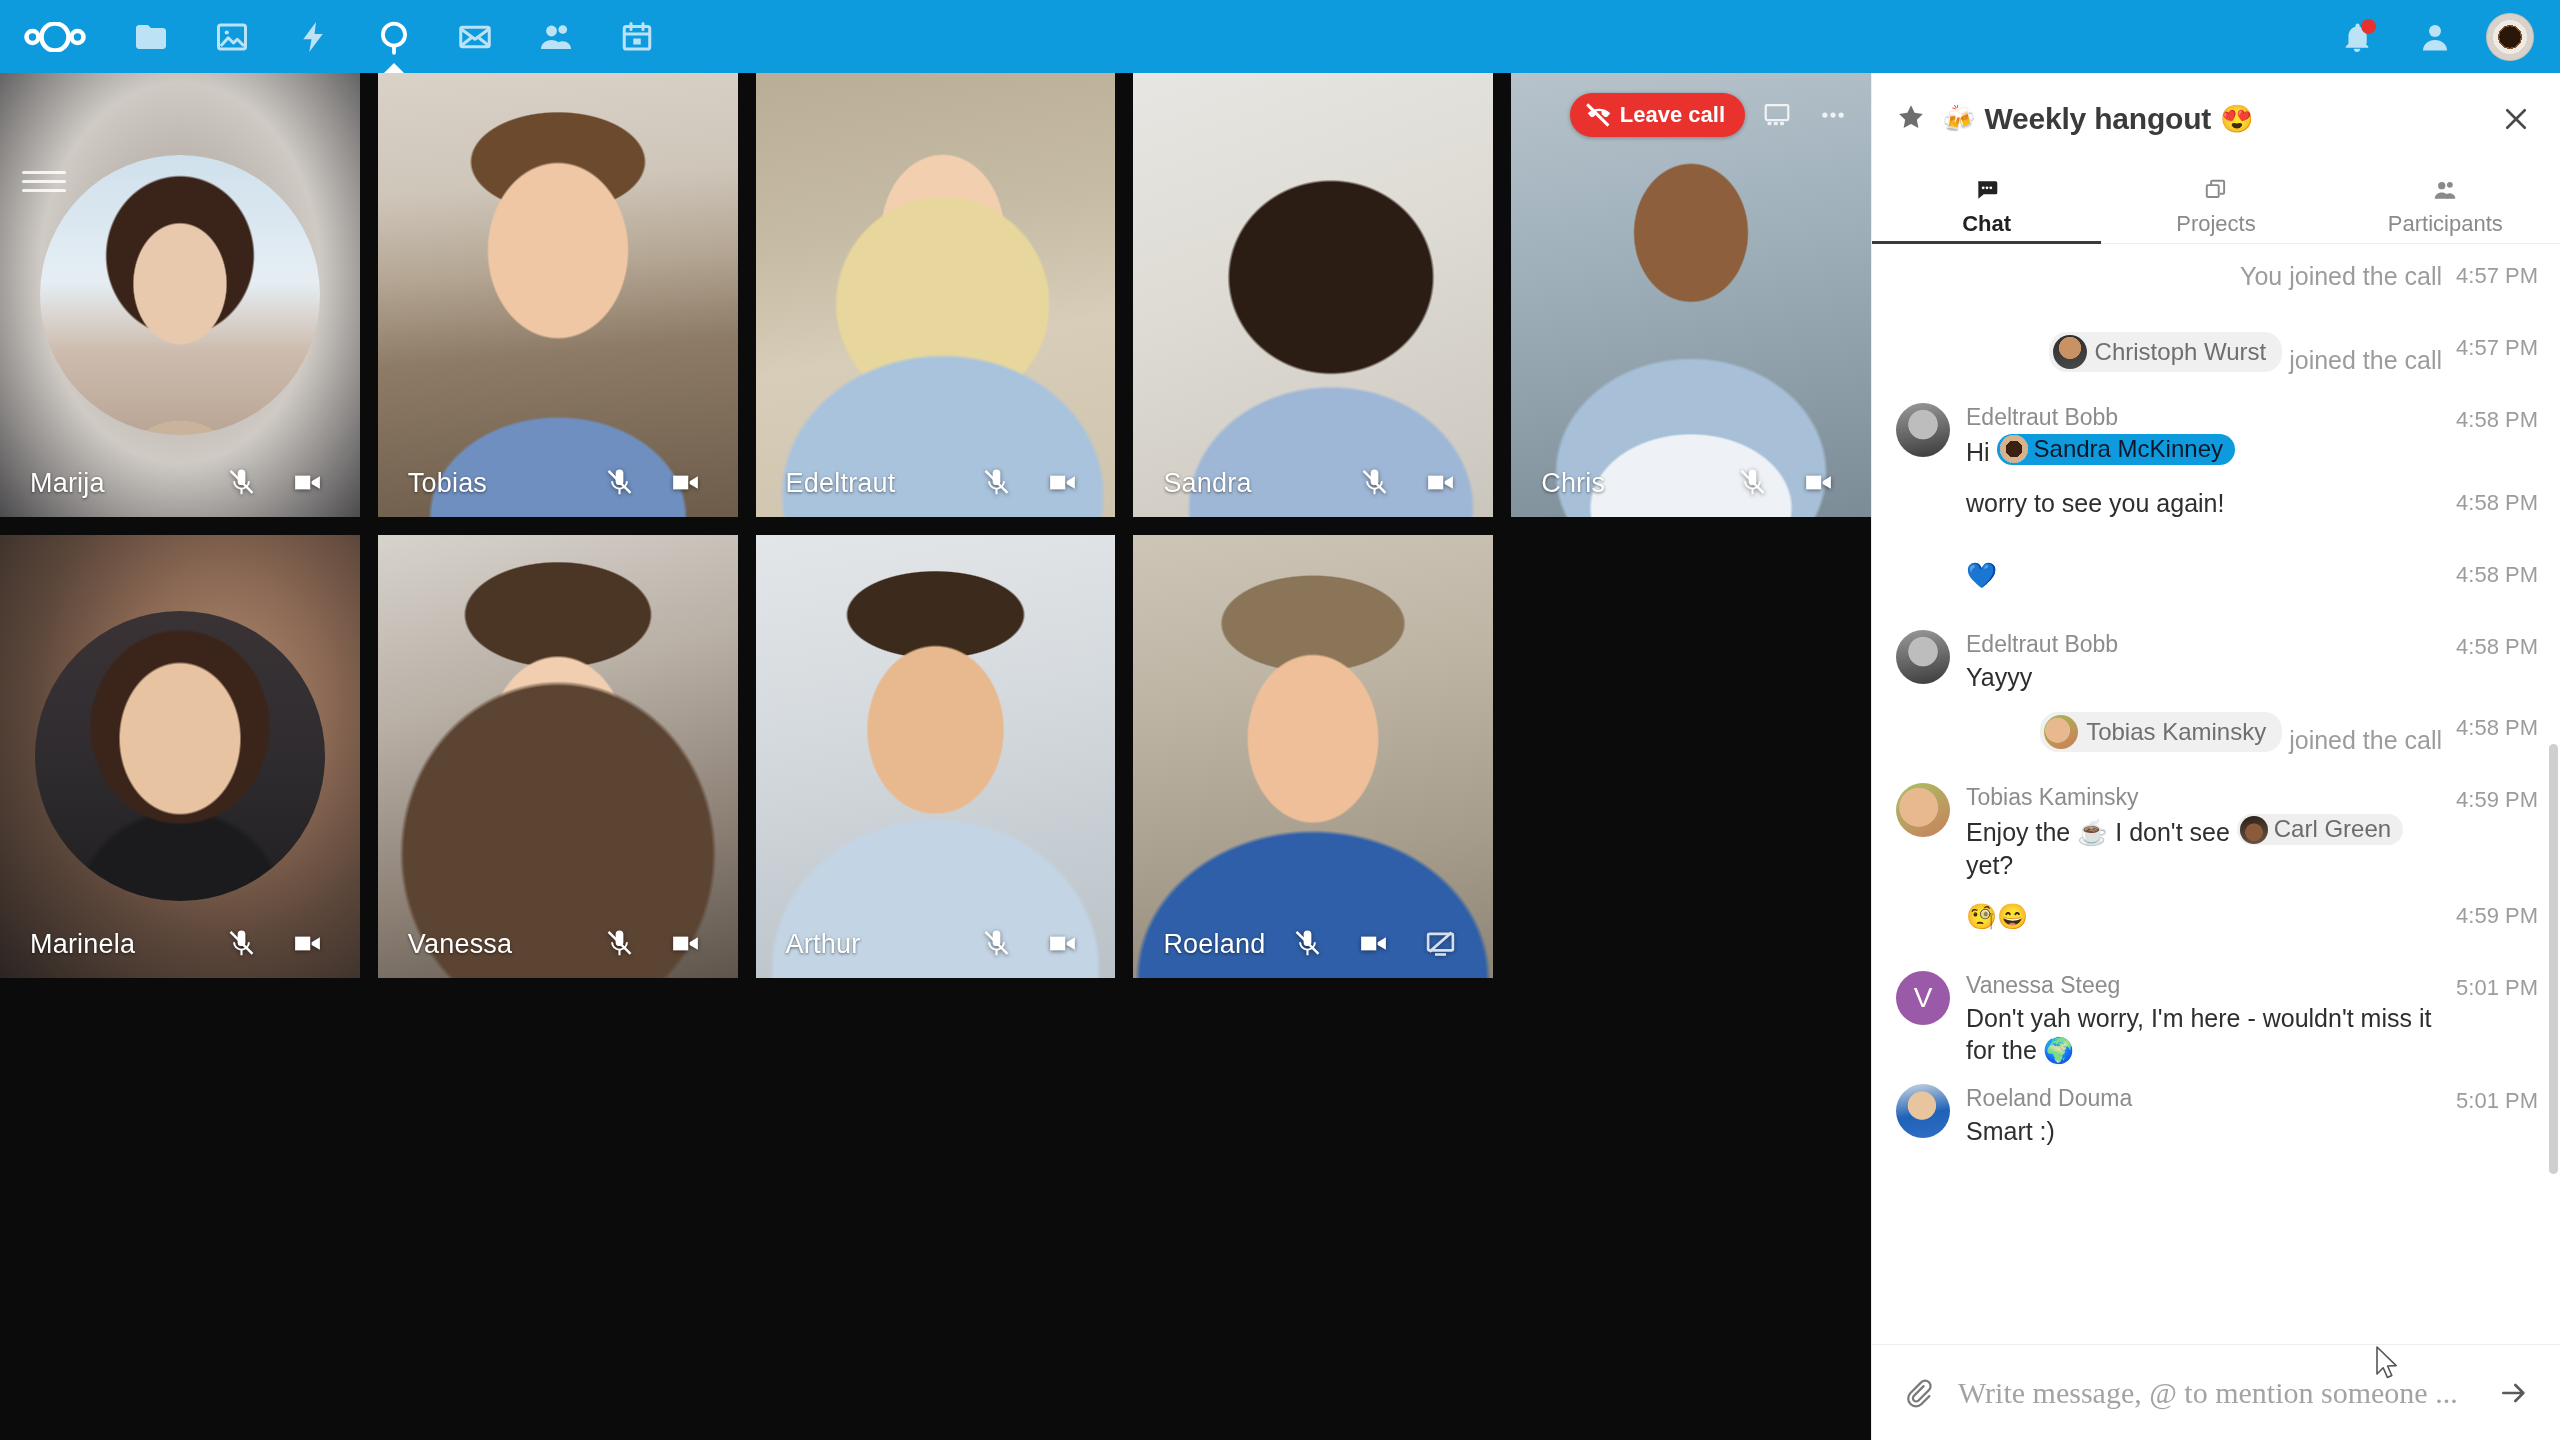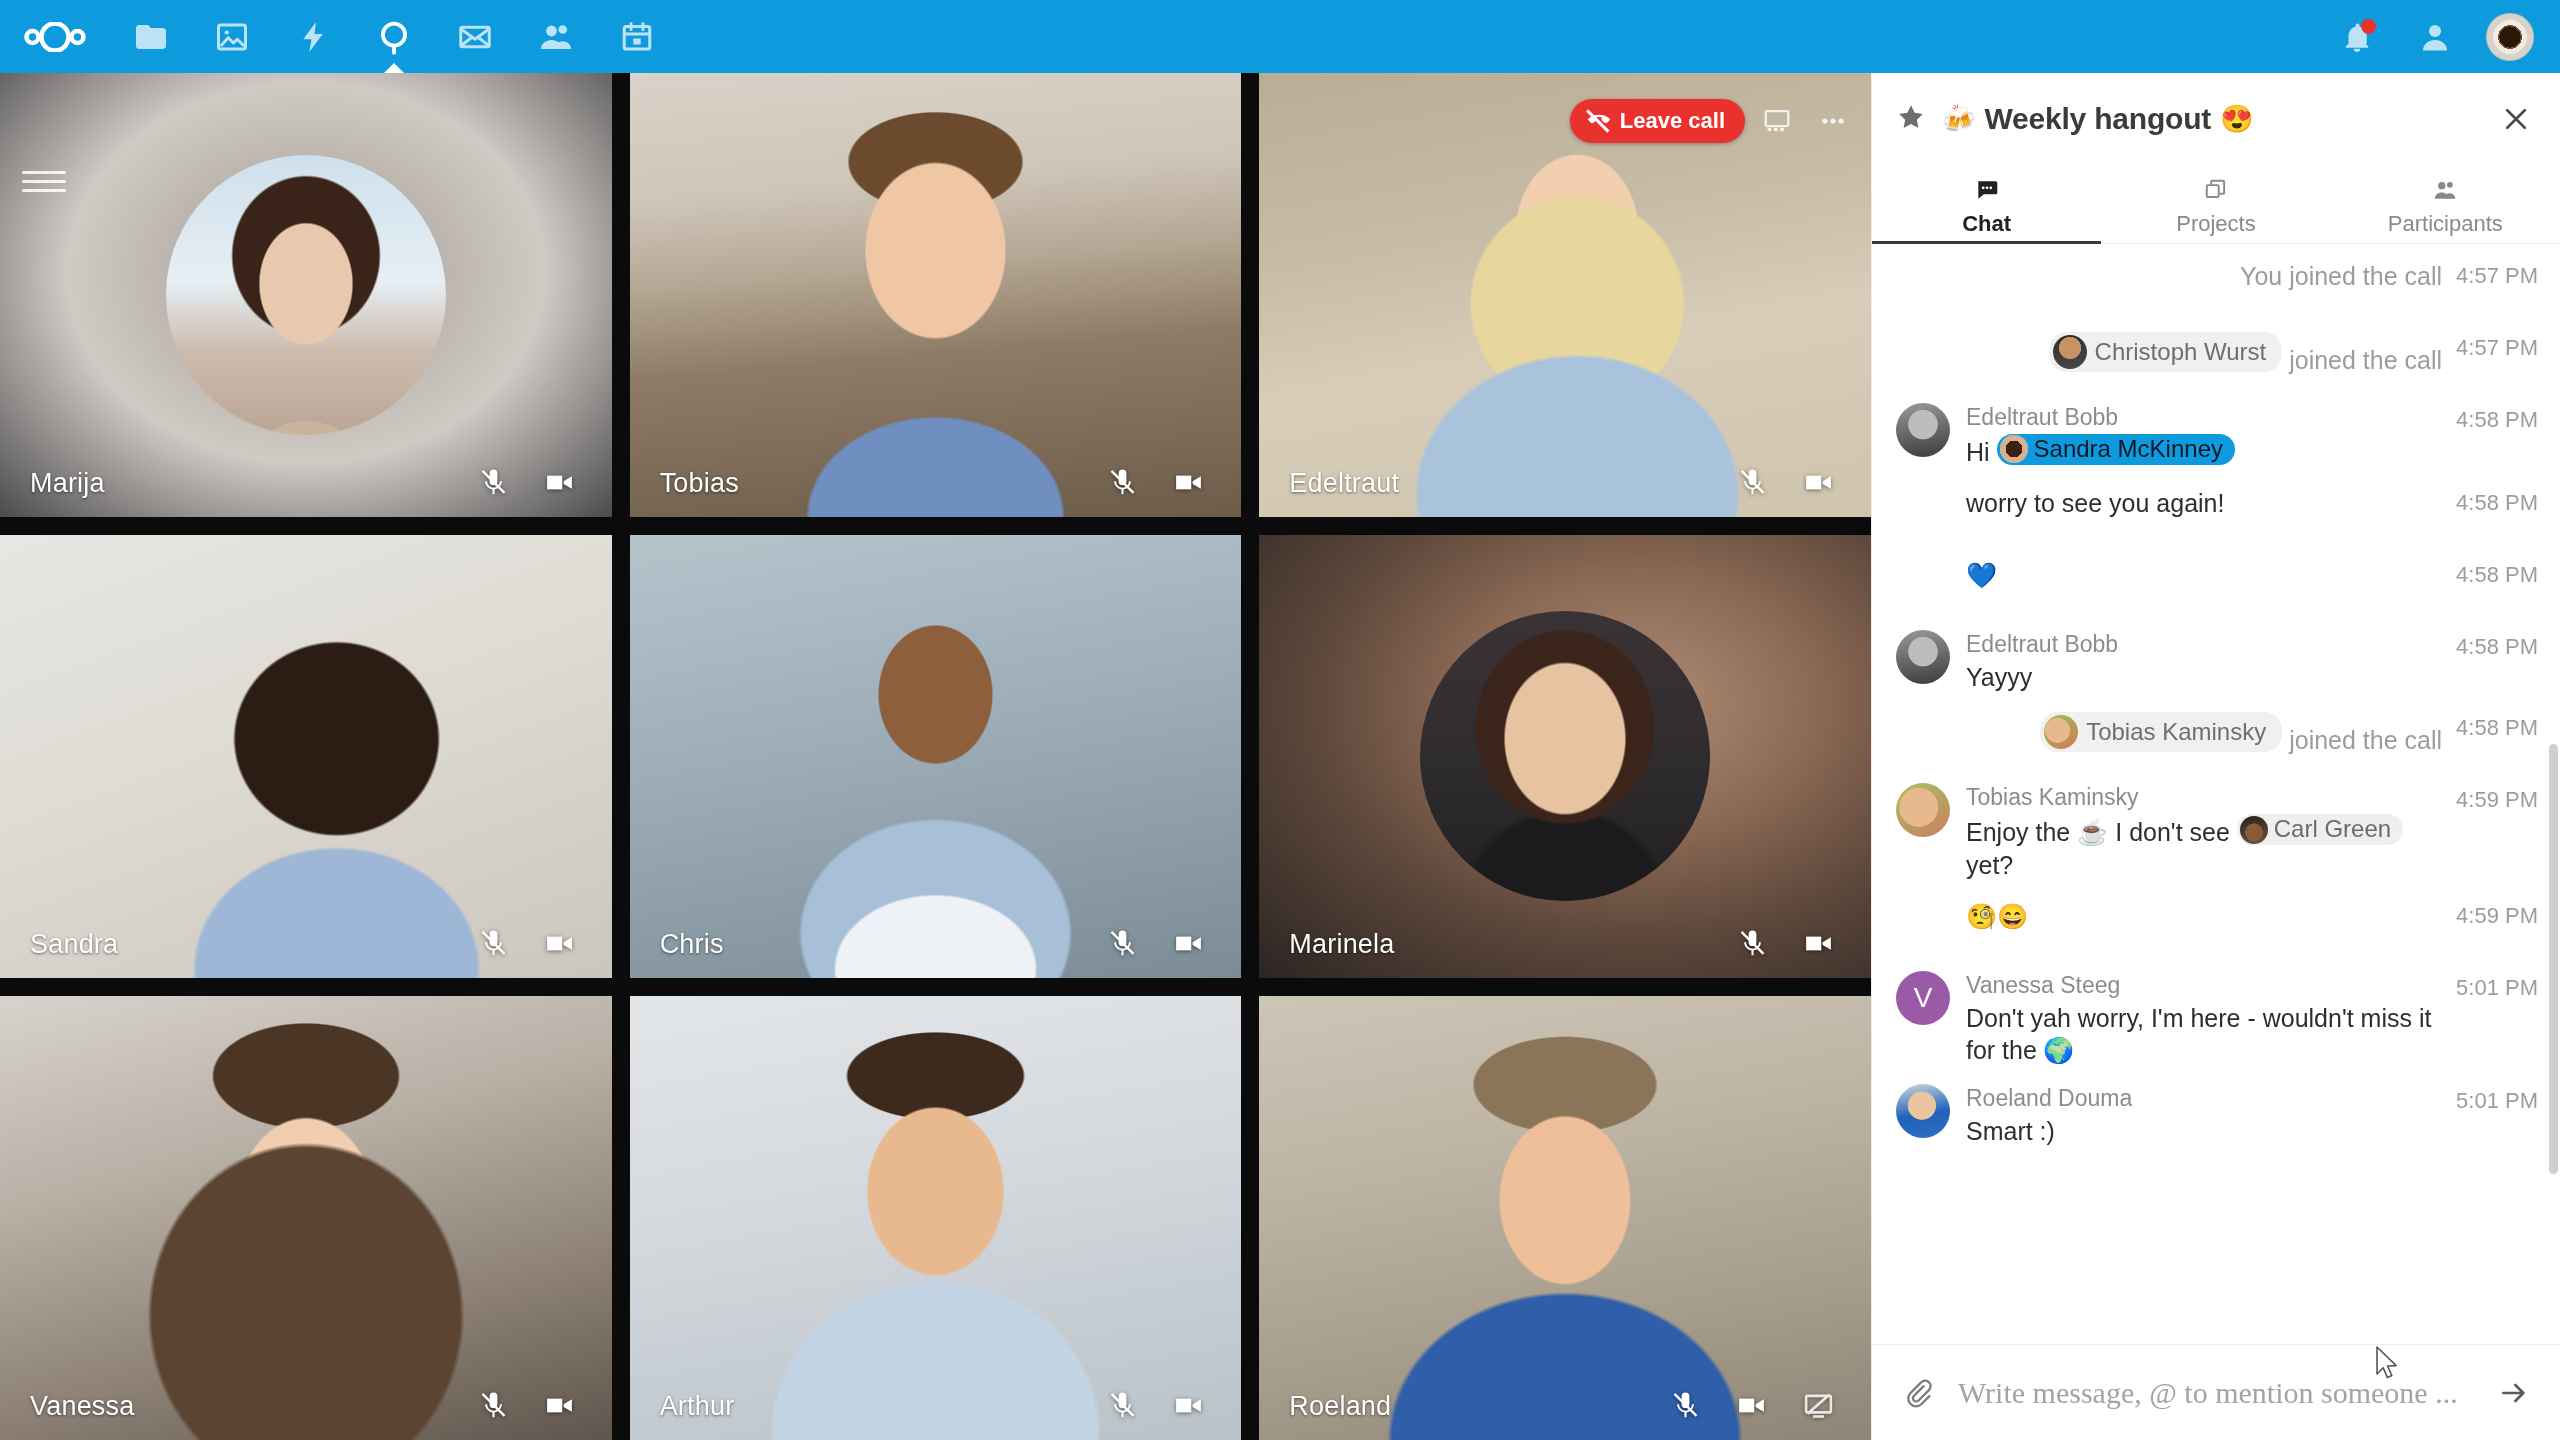--- a/index.html
+++ b/index.html
@@ -50,21 +50,21 @@
   }
 
   
   #stage {
     position:absolute; top:73px; left:0; width:1871px; height:1367px;
     background:#000; overflow:hidden;
   }
   #videogrid {
     position:absolute; inset:0;
     display:grid;
-    grid-template-columns:repeat(3,1fr);
+    grid-template-columns:repeat(5,1fr);
     grid-template-rows:repeat(3,1fr);
     gap:18px;
     background:#0b0b0b;
   }
   .tile { position:relative; overflow:hidden; }
   .tile .bg { position:absolute; inset:0; }
   .tile .name {
     position:absolute; left:30px; bottom:18px;
     color:#fff; font-size:27px; letter-spacing:.2px;
     text-shadow:0 1px 3px rgba(0,0,0,.55);
@@ -78,21 +78,21 @@
   .tile .avatar-circle{
     position:absolute; top:50%; left:50%; transform:translate(-50%,-50%);
     border-radius:50%; overflow:hidden;
   }
 
   
   .face{ position:absolute; inset:0; }
 
   
   #callctl {
-    position:absolute; top:24px; right:14px;
+    position:absolute; top:18px; right:14px;
     display:flex; align-items:center; gap:8px; z-index:20;
   }
   #leavecall{
     background:#e9322e; color:#fff; border:none; border-radius:24px;
     height:44px; padding:0 20px 0 14px;
     font-family:"Liberation Sans",sans-serif; font-size:22px; font-weight:bold;
     display:flex; align-items:center; gap:6px; cursor:pointer;
     box-shadow:0 1px 4px rgba(0,0,0,.3);
   }
   .ctl-icon{

